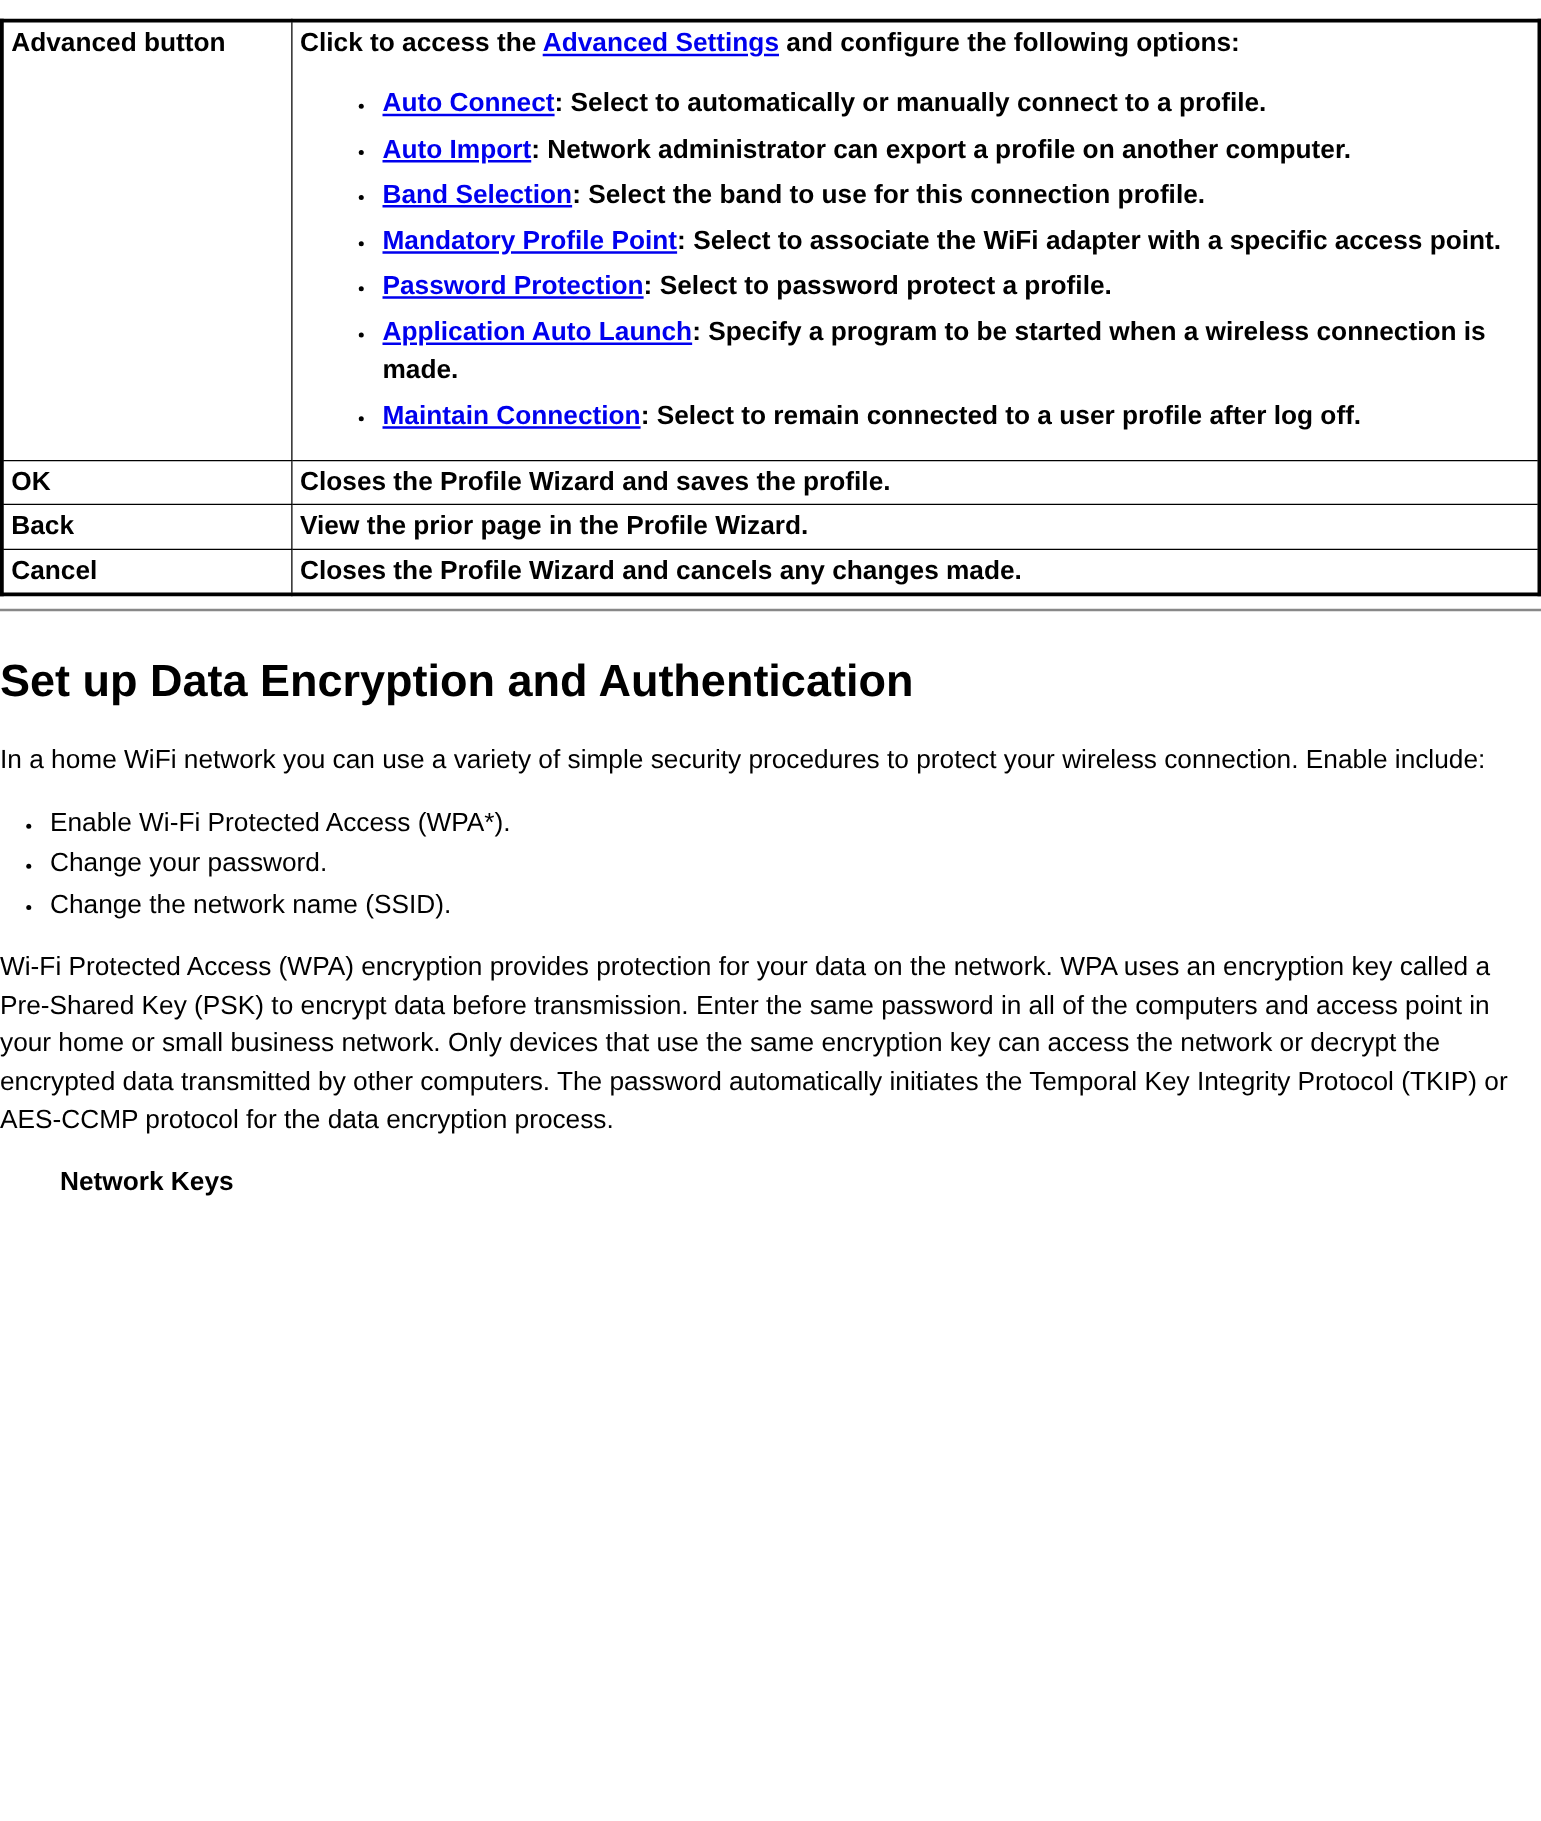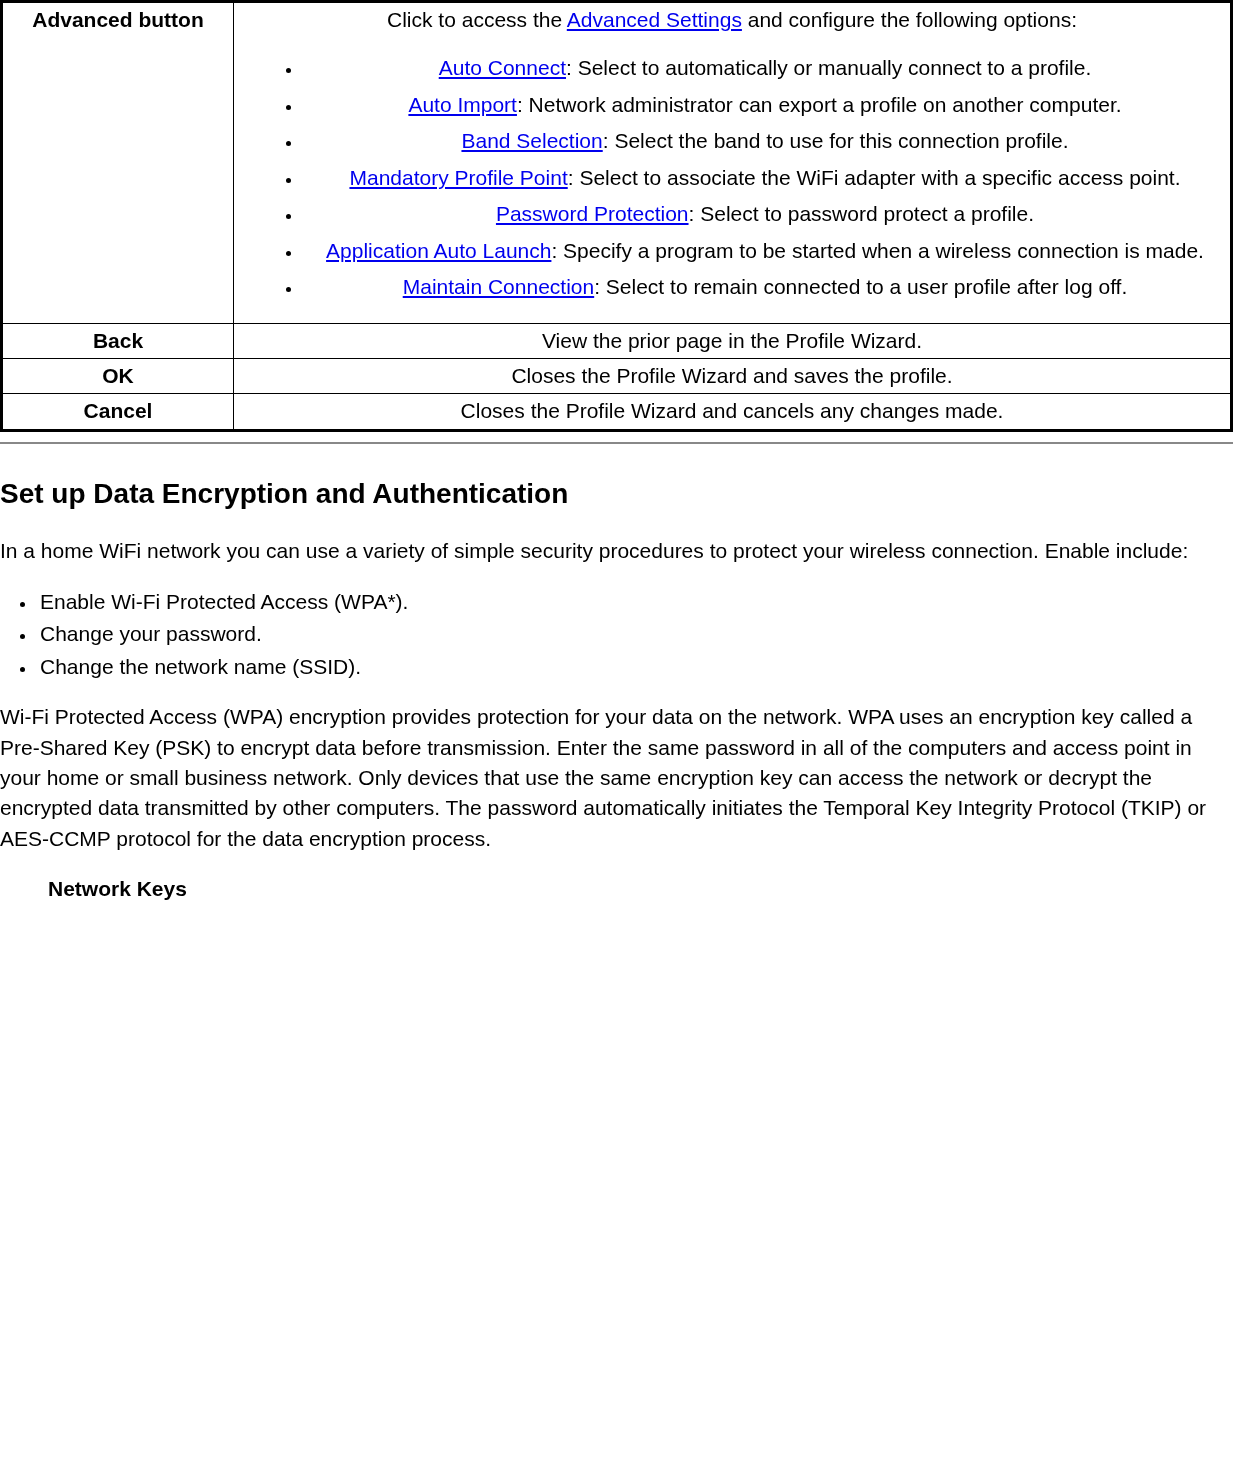--- a/index.html
+++ b/index.html
@@ -13,27 +13,27 @@
   }
   .page {
     width: 1233px;
     box-sizing: border-box;
     padding: 0;
   }
   table.desc-table {
     border-collapse: collapse;
     width: 100%;
     border: 3px solid #000;
-    margin: 0 0 4px 0;
-    text-align: center;
+    margin: 15px 0 4px 0;
   }
   table.desc-table td {
     border: 1px solid #000;
     vertical-align: top;
     padding: 2px 6px 2px 6px;
+    font-weight: bold;
   }
   table.desc-table td.label {
     font-weight: bold;
     width: 218px;
   }
   a.hlink {
     color: #0000ee;
     text-decoration: underline;
   }
   ul.inner-list {
@@ -47,21 +47,21 @@
   }
   ul.inner-list > li::marker {
     font-size: 0.75em;
   }
   hr.sep {
     border: none;
     border-top: 2px solid #888;
     margin: 10px 0 30px 0;
   }
   h2.section-heading {
-    font-size: 28px;
+    font-size: 36px;
     font-weight: bold;
     margin: 28px 0 22px 0;
   }
   p.body-para {
     margin: 0 0 20px 0;
   }
   ul.plain-list {
     list-style-type: disc;
     margin: 0 0 20px 0;
     padding-left: 36px;
@@ -97,27 +97,27 @@
             <li><a href="#" class="hlink">Band Selection</a><span>: Select the band to use for this connection profile.</span></li>
             <li><a href="#" class="hlink">Mandatory Profile Point</a><span>: Select to associate the WiFi adapter with a specific access point.</span></li>
             <li><a href="#" class="hlink">Password Protection</a><span>: Select to password protect a profile.</span></li>
             <li><a href="#" class="hlink">Application Auto Launch</a><span>: Specify a program to be started when a wireless connection is made.</span></li>
             <li><a href="#" class="hlink">Maintain Connection</a><span>: Select to remain connected to a user profile after log off.</span></li>
           </ul>
         </td>
       </tr>
 
       <tr>
-        <td class="label">Back</td>
-        <td>View the prior page in the Profile Wizard.</td>
+        <td class="label">OK</td>
+        <td>Closes the Profile Wizard and saves the profile.</td>
       </tr>
 
       <tr>
-        <td class="label">OK</td>
-        <td>Closes the Profile Wizard and saves the profile.</td>
+        <td class="label">Back</td>
+        <td>View the prior page in the Profile Wizard.</td>
       </tr>
 
       <tr>
         <td class="label">Cancel</td>
         <td>Closes the Profile Wizard and cancels any changes made.</td>
       </tr>
 
     </tbody>
   </table>
 

